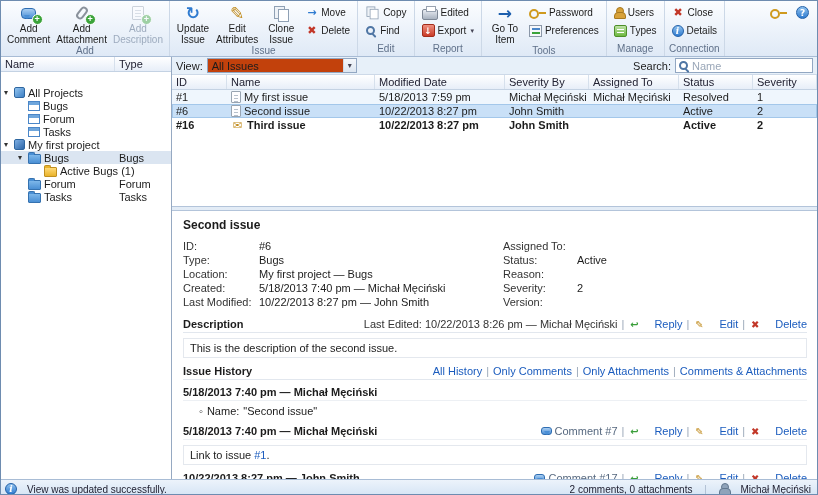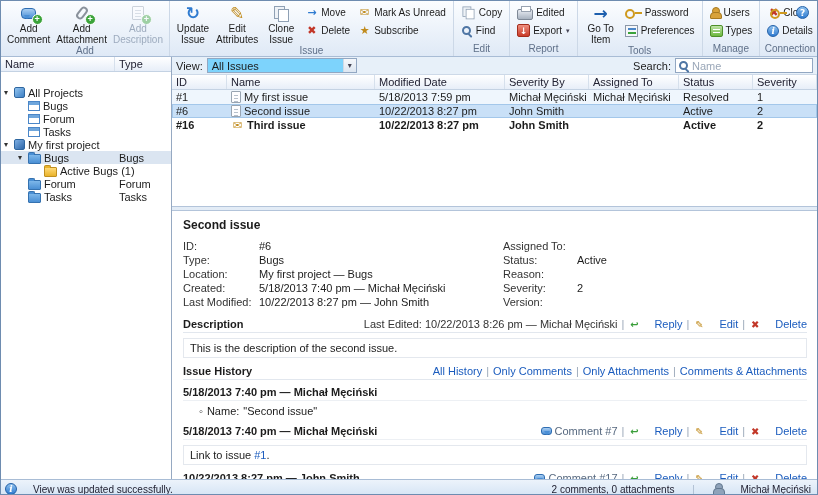--- a/index.html
+++ b/index.html
@@ -93,21 +93,21 @@
 .ti.bold .tn{font-weight:normal}
 .lv0{padding-left:3px}.lv1{padding-left:17px}.lv2{padding-left:43px}
 .exp{width:10px;flex:none;font-size:8px;color:#333;line-height:13px}
 .exp::before{content:'▾'}
 .sp{width:10px;flex:none}
 .tn{margin-left:3px}
 .tt{position:absolute;left:118px}
 
 .content{flex:1;display:flex;flex-direction:column;min-width:0;background:#fff}
 .viewbar{height:18px;flex:none;display:flex;align-items:center;gap:4px;padding:0 4px;background:#e7f0f9;border-bottom:1px solid #cdd9e8}
-.vselect{width:150px;height:15px;background:#7dd3fc;border:1px solid #92a7c2;display:flex;align-items:center;padding-left:4px}
+.vselect{width:150px;height:15px;background:#c2410c;border:1px solid #92a7c2;display:flex;align-items:center;padding-left:4px}
 .vsel-text{flex:1}
 .vsel-arrow{width:13px;height:100%;display:flex;align-items:center;justify-content:center;border-left:1px solid #d0dae6;background:linear-gradient(#f4f7fb,#dde6f1)}
 .vsel-arrow::before{content:'▾';font-size:8px;color:#445}
 .spacer{flex:1}
 .searchbox{width:138px;height:15px;background:#fff;border:1px solid #92a7c2;display:flex;align-items:center;padding:0 2px;gap:2px}
 .sinput{border:none;outline:none;flex:1;font:11px "Liberation Sans",sans-serif;color:#333;min-width:0;background:transparent;padding:0}
 .sinput::placeholder{color:#9aa7b8}
 
 .listarea{height:131px;flex:none;display:flex;flex-direction:column}
 .lhead{height:15px;flex:none;display:flex;background:linear-gradient(#fff,#e7eef8);border-bottom:1px solid #c4d2e3}
@@ -142,21 +142,21 @@
 .flink{color:#1b5cbe;cursor:pointer}
 .ilink{color:#1b5cbe;cursor:pointer}
 .cref{color:#56687f;display:inline-flex;align-items:center;gap:3px}
 .cbody{border:1px solid #e4e8ee;padding:3px 6px;margin:5px 0 3px}
 .ehead{display:flex;align-items:baseline;border-bottom:1px solid #edf0f4;padding:4px 0 2px;margin-top:2px}
 .etitle{font-weight:bold}
 .bulletline{padding:4px 0 2px 16px;display:flex;align-items:center;gap:4px}
 .bullet::before{content:'◦';color:#333}
 
 
-.statusbar{height:15px;flex:none;display:flex;align-items:center;gap:16px;padding:4px 6px 0 4px;
+.statusbar{height:15px;flex:none;display:flex;align-items:center;gap:10px;padding:4px 6px 0 4px;
   background:linear-gradient(#ecf3fb,#d8e6f5);border-top:1px solid #a8bcd5;font-size:10px;color:#223}
 .vsep{width:1px;height:9px;background:#b3c2d5;margin:0 3px}
 </style>
 </head>
 <body>
 
 <div class="window">
 
   <div class="toolbar">
 
@@ -211,30 +211,20 @@
           <span class="bl">Issue</span>
         </div>
         <div class="scol">
           <div class="sb">
             <span class="gly s c-blue g-move"></span>
             <span class="sl">Move</span>
           </div>
           <div class="sb">
             <span class="gly s c-red g-x"></span>
             <span class="sl">Delete</span>
-          </div>
-        </div>
-        <div class="scol">
-          <div class="sb">
-            <span class="gly s c-gold g-mail"></span>
-            <span class="sl">Mark As Unread</span>
-          </div>
-          <div class="sb">
-            <span class="gly s c-gold g-star"></span>
-            <span class="sl">Subscribe</span>
           </div>
         </div>
       </div>
       <div class="glabel">Issue</div>
     </div>
 
     <div class="tgroup">
       <div class="tgrow">
         <div class="scol">
           <div class="sb">

